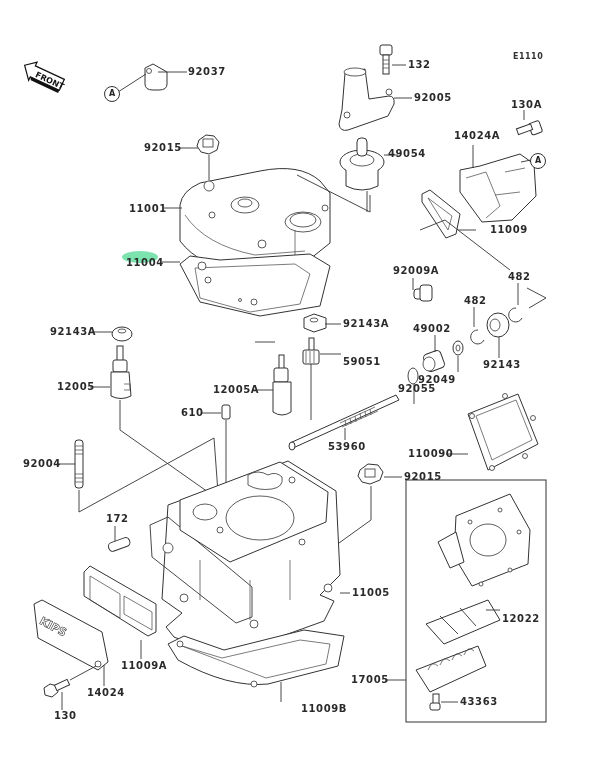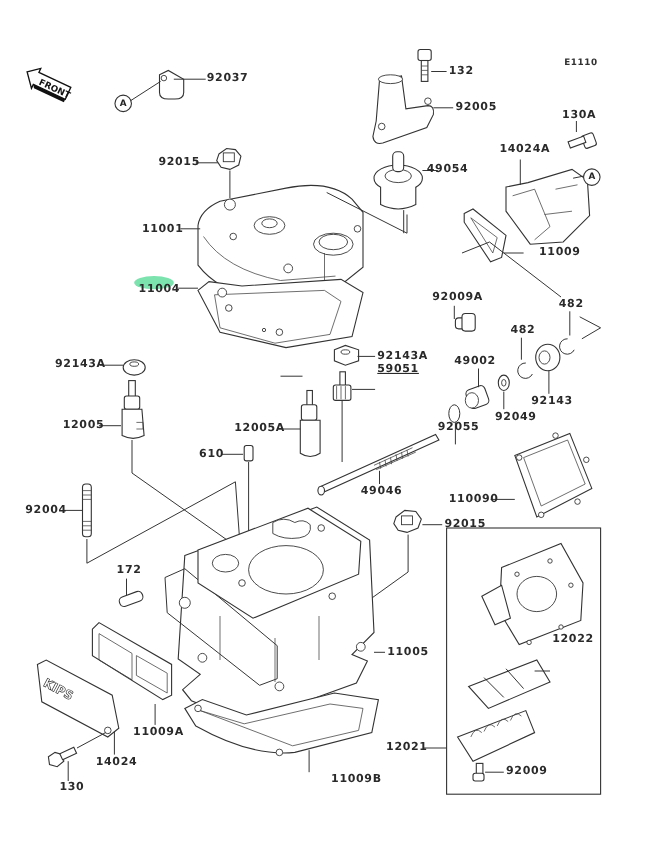--- a/index.html
+++ b/index.html
@@ -350,33 +350,33 @@
 <div class="lbl" style="left:388px;top:148px;">49054</div>
 <div class="lbl" style="left:129px;top:203px;">11001</div>
 <div class="lbl" style="left:478px;top:224px;margin-left:12px;">11009</div>
 <div class="lbl" style="left:126px;top:257px;">11004</div>
 <div class="lbl" style="left:393px;top:265px;">92009A</div>
 <div class="lbl" style="left:508px;top:271px;">482</div>
 <div class="lbl" style="left:464px;top:295px;">482</div>
 <div class="lbl" style="left:50px;top:326px;">92143A</div>
 <div class="lbl" style="left:343px;top:318px;">92143A</div>
 <div class="lbl" style="left:413px;top:323px;">49002</div>
-<div class="lbl" style="left:343px;top:330px;text-decoration:underline;">59051</div>
-<div class="lbl" style="left:450px;top:374px;">92049</div>
+<div class="lbl" style="left:343px;top:356px;">59051</div>
+<div class="lbl" style="left:418px;top:374px;">92049</div>
 <div class="lbl" style="left:483px;top:359px;">92143</div>
 <div class="lbl" style="left:57px;top:381px;">12005</div>
 <div class="lbl" style="left:213px;top:384px;text-align:center;">12005A</div>
 <div class="lbl" style="left:181px;top:407px;">610</div>
 <div class="lbl" style="left:398px;top:383px;">92055</div>
-<div class="lbl" style="left:328px;top:441px;">49046</div>
+<div class="lbl" style="left:328px;top:441px;">53960</div>
 <div class="lbl" style="left:408px;top:448px;">110090</div>
 <div class="lbl" style="left:23px;top:458px;">92004</div>
 <div class="lbl" style="left:404px;top:471px;">92015</div>
 <div class="lbl" style="left:106px;top:513px;">172</div>
 <div class="lbl" style="left:352px;top:587px;">11005</div>
-<div class="lbl" style="left:502px;top:576px;">12022</div>
+<div class="lbl" style="left:502px;top:613px;">12022</div>
 <div class="lbl" style="left:121px;top:660px;">11009A</div>
 <div class="lbl" style="left:87px;top:687px;">14024</div>
-<div class="lbl" style="left:351px;top:674px;">12021</div>
+<div class="lbl" style="left:351px;top:674px;">17005</div>
 <div class="lbl" style="left:54px;top:710px;">130</div>
 <div class="lbl" style="left:262px;top:703px;margin-left:39px;">11009B</div>
-<div class="lbl" style="left:460px;top:696px;">92009</div>
+<div class="lbl" style="left:460px;top:696px;">43363</div>
 </div>
 
 </body></html>

